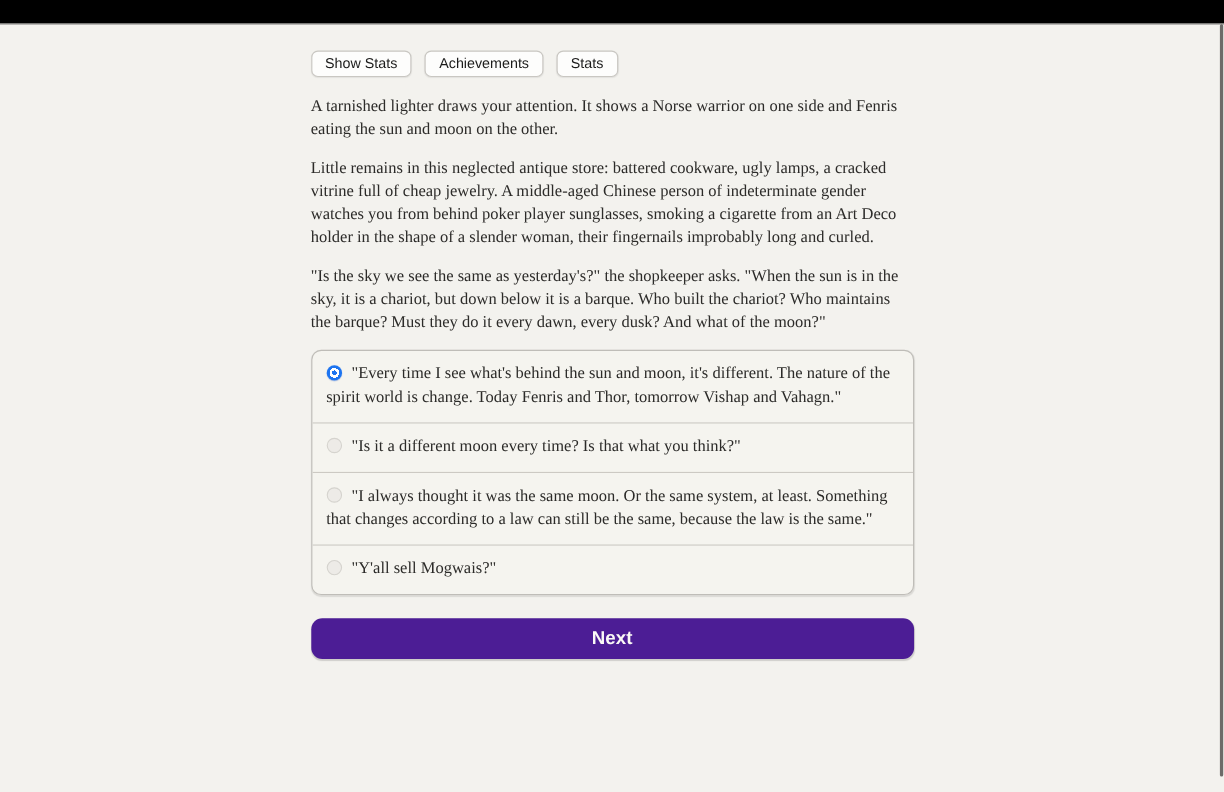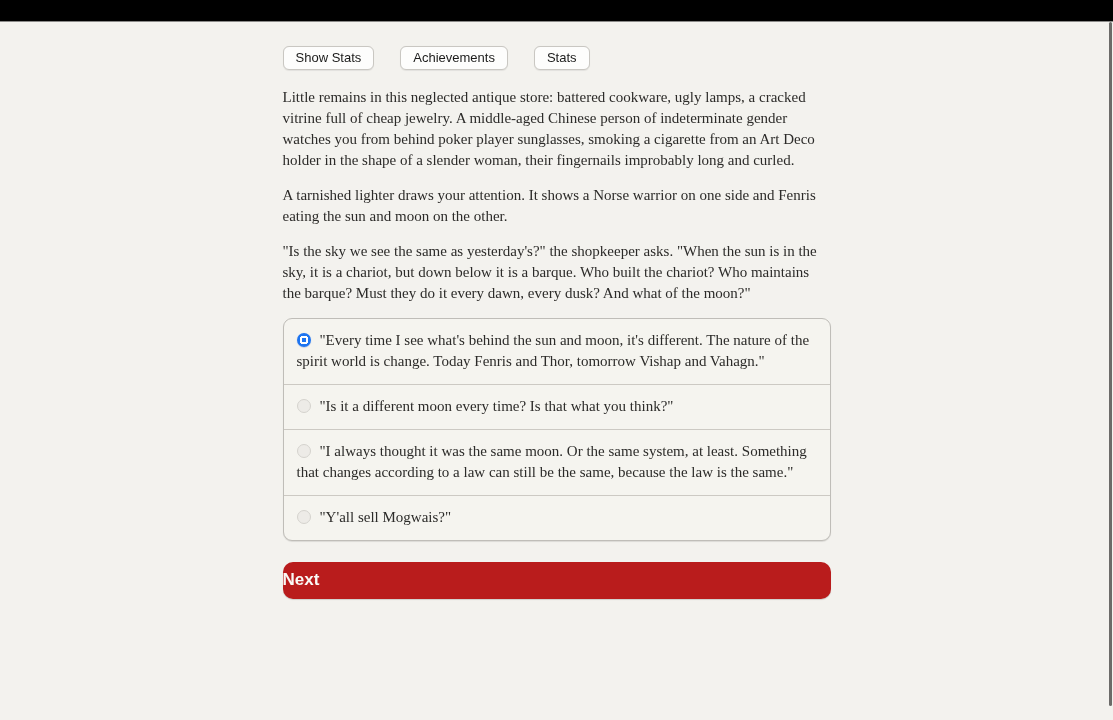--- a/index.html
+++ b/index.html
@@ -36,21 +36,21 @@
     left: 0;
     width: 1113px;
   }
   .column {
     width: 548px;
     margin: 0 auto;
   }
   .toolbar {
     margin-top: 25px;
     display: flex;
-    gap: 26px;
+    gap: 12px;
   }
   .toolbar-btn {
     background: #fdfdfc;
     border: 1px solid #c9c7c2;
     border-radius: 6px;
     padding: 3px 12px 4px 12px;
     font-family: "Liberation Sans", sans-serif;
     font-size: 13px;
     line-height: 15px;
     color: #1b1b1a;
@@ -104,51 +104,51 @@
     background: radial-gradient(circle at 50% 50%,
       #1d74f0 0 2.2px,
       #ffffff 2.2px 4.4px,
       #1d74f0 4.4px 7px);
     box-shadow: 0 0.5px 1px rgba(0,60,180,0.35);
   }
   .next-btn {
     display: block;
     width: 100%;
     margin-top: 21px;
-    background: #b91c1c;
+    background: #4c1d95;
     border: none;
     border-radius: 10px;
     padding: 8px 0 9px 0;
     font-family: "Liberation Sans", sans-serif;
     font-weight: bold;
     font-size: 17px;
     color: #faf9f6;
-    text-align: left;
+    text-align: center;
     cursor: pointer;
     box-shadow: 0 1px 1px rgba(0,0,0,0.15);
   }
 </style>
 </head>
 <body>
 
 <div class="top-bar"></div>
 <div class="right-edge"></div>
 
 <div class="content">
   <div class="column">
 
     <div class="toolbar">
       <button class="toolbar-btn">Show Stats</button>
       <button class="toolbar-btn">Achievements</button>
       <button class="toolbar-btn">Stats</button>
     </div>
 
     <div class="story">
+      <p>A tarnished lighter draws your attention. It shows a Norse warrior on one side and Fenris eating the sun and moon on the other.</p>
       <p>Little remains in this neglected antique store: battered cookware, ugly lamps, a cracked vitrine full of cheap jewelry. A middle-aged Chinese person of indeterminate gender watches you from behind poker player sunglasses, smoking a cigarette from an Art Deco holder in the shape of a slender woman, their fingernails improbably long and curled.</p>
-      <p>A tarnished lighter draws your attention. It shows a Norse warrior on one side and Fenris eating the sun and moon on the other.</p>
       <p>"Is the sky we see the same as yesterday's?" the shopkeeper asks. "When the sun is in the sky, it is a chariot, but down below it is a barque. Who built the chariot? Who maintains the barque? Must they do it every dawn, every dusk? And what of the moon?"</p>
     </div>
 
     <div class="choices">
       <div class="option selected">
         <span class="radio"></span><span>"Every time I see what's behind the sun and moon, it's different. The nature of the spirit world is change. Today Fenris and Thor, tomorrow Vishap and Vahagn."</span>
       </div>
       <div class="option">
         <span class="radio"></span><span>"Is it a different moon every time? Is that what you think?"</span>
       </div>

